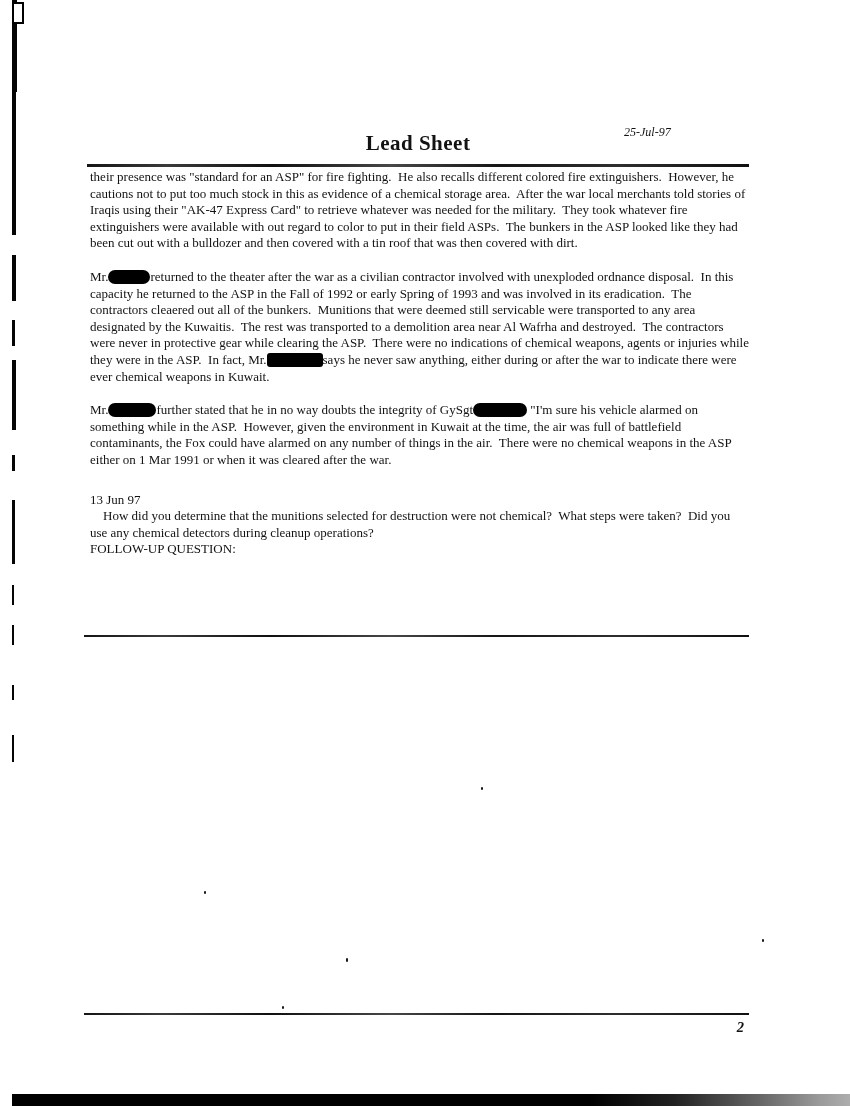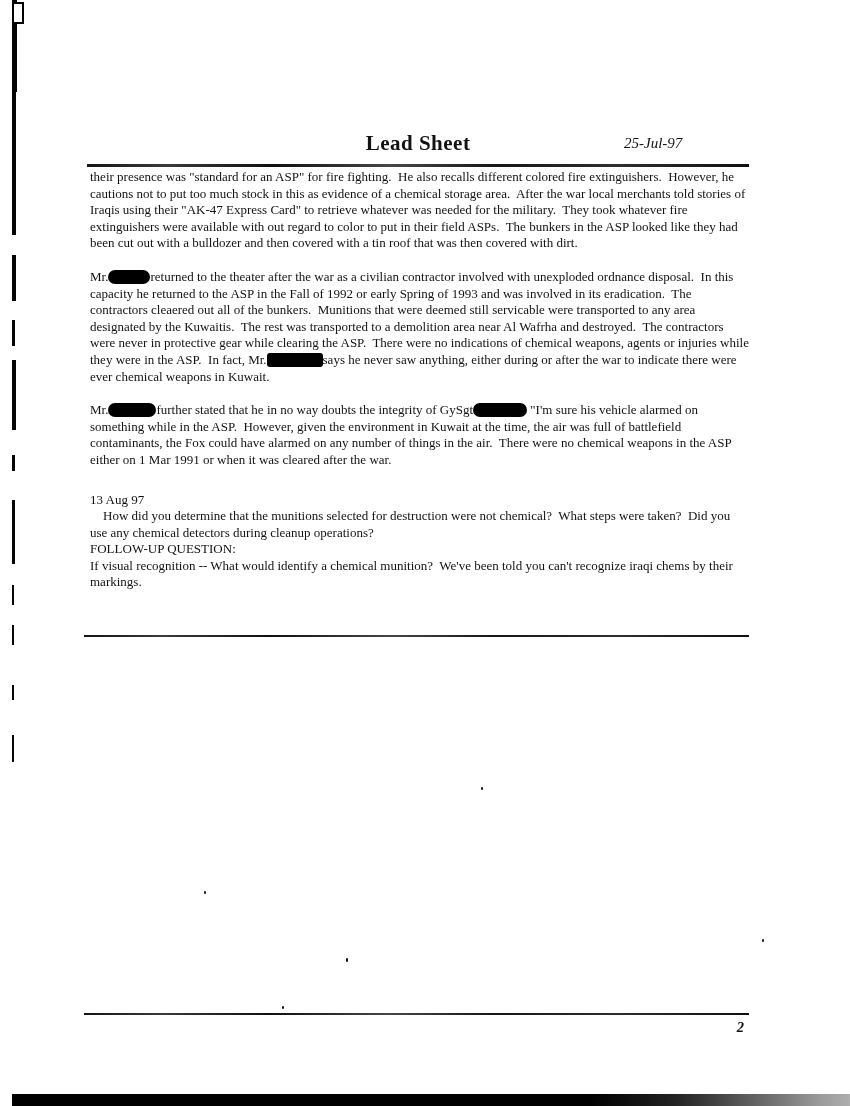--- a/index.html
+++ b/index.html
@@ -6,21 +6,21 @@
   .page{
     position:relative;width:850px;height:1106px;background:#ffffff;
     font-family:"Liberation Serif", serif;color:#121212;overflow:hidden;margin-left:12px;
   }
   
   .doc-title{
     position:absolute;top:131px;left:0;width:812px;text-align:center;
     font-size:21px;font-weight:bold;letter-spacing:.5px;
   }
   .doc-date{
-    position:absolute;top:135px;left:612px;font-size:15px;font-style:italic;
+    position:absolute;top:125px;left:612px;font-size:12px;font-style:italic;
   }
   
   .rule{position:absolute;background:linear-gradient(90deg,#151515 0%,#3a3a3a 12%,#101010 28%,#474747 46%,#161616 62%,#2e2e2e 80%,#101010 100%);}
   .rule-header{top:164px;left:75px;width:662px;height:3px;}
   .rule-mid{top:635px;left:72px;width:665px;height:2px;}
   .rule-footer{top:1013px;left:72px;width:665px;height:2px;}
   
   .body-text{
     position:absolute;top:169px;left:78px;width:659px;
     font-size:13px;line-height:16.6px;text-align:left;
@@ -67,24 +67,23 @@
   <div class="cornerbox"></div>
 
   <div class="doc-title">Lead Sheet</div>
   <div class="doc-date">25-Jul-97</div>
   <div class="rule rule-header"></div>
 
   <div class="body-text">
       <p class="blk">their presence was "standard for an ASP" for fire fighting.  He also recalls different colored fire extinguishers.  However, he cautions not to put too much stock in this as evidence of a chemical storage area.  After the war local merchants told stories of Iraqis using their "AK-47 Express Card" to retrieve whatever was needed for the military.  They took whatever fire extinguishers were available with out regard to color to put in their field ASPs.  The bunkers in the ASP looked like they had been cut out with a bulldozer and then covered with a tin roof that was then covered with dirt.</p>
       <p class="blk">Mr.<span class="redaction blob" style="width: 42px;"></span>returned to the theater after the war as a civilian contractor involved with unexploded ordnance disposal.  In this capacity he returned to the ASP in the Fall of 1992 or early Spring of 1993 and was involved in its eradication.  The contractors cleaered out all of the bunkers.  Munitions that were deemed still servicable were transported to any area designated by the Kuwaitis.  The rest was transported to a demolition area near Al Wafrha and destroyed.  The contractors were never in protective gear while clearing the ASP.  There were no indications of chemical weapons, agents or injuries while they were in the ASP.  In fact, Mr.<span class="redaction bar" style="width: 56px;"></span>says he never saw anything, either during or after the war to indicate there were ever chemical weapons in Kuwait.</p>
       <p class="blk gap-after">Mr.<span class="redaction blob" style="width: 48px;"></span>further stated that he in no way doubts the integrity of GySgt<span class="redaction blob" style="width: 54px;"></span> "I'm sure his vehicle alarmed on something while in the ASP.  However, given the environment in Kuwait at the time, the air was full of battlefield contaminants, the Fox could have alarmed on any number of things in the air.  There were no chemical weapons in the ASP either on 1 Mar 1991 or when it was cleared after the war.</p>
-      <p class="blk tight">13 Aug 97</p>
+      <p class="blk tight">13 Jun 97</p>
       <p class="blk tight">    How did you determine that the munitions selected for destruction were not chemical?  What steps were taken?  Did you use any chemical detectors during cleanup operations?</p>
       <p class="blk tight">FOLLOW-UP QUESTION:</p>
-      <p class="blk tight">If visual recognition -- What would identify a chemical munition?  We've been told you can't recognize iraqi chems by their markings.</p>
     </div>
 
   <div class="rule rule-mid"></div>
 
   <div class="speck" style="left:469px;top:787px;"></div>
   <div class="speck" style="left:192px;top:891px;"></div>
   <div class="speck" style="left:750px;top:939px;"></div>
   <div class="speck" style="left:334px;top:958px;height:4px;"></div>
   <div class="speck" style="left:270px;top:1006px;"></div>
 

